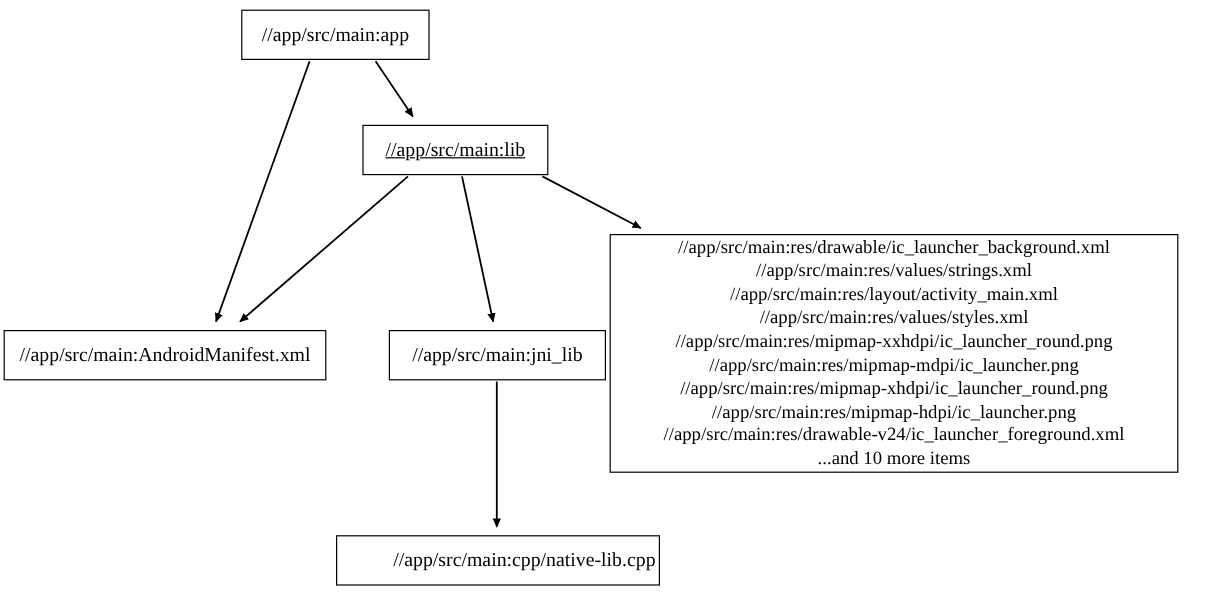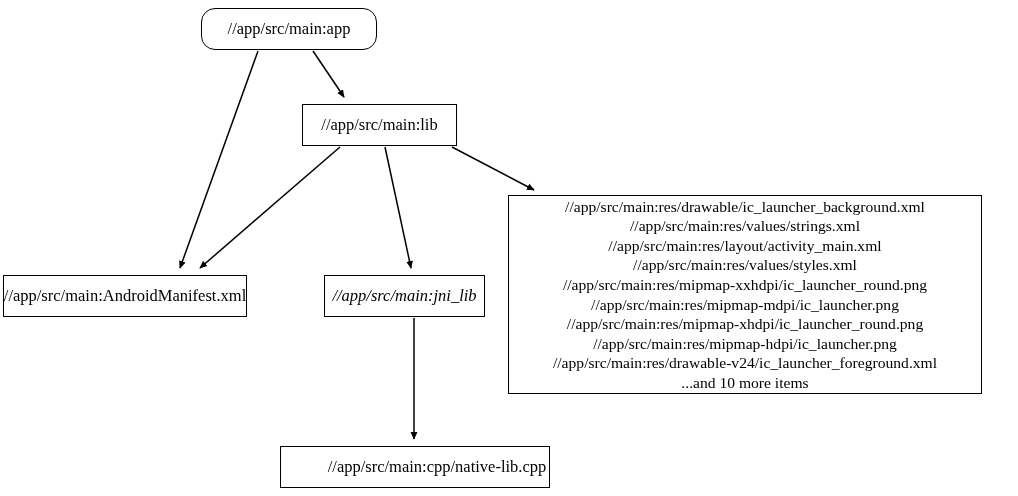--- a/index.html
+++ b/index.html
@@ -45,24 +45,24 @@
   }
   .node-multiline {
     display: block;
     font-size: 15.6px;
     line-height: 19.6px;
     white-space: pre;
     text-align: center;
     color: #000000;
   }
   
-  #node-app          { left: 201px; top: 8px;   width: 176px; height: 42px; border-radius: 14px; }
-  #node-lib          { left: 302px; top: 104px; width: 155px; height: 42px; }
-  #node-manifest     { left: 3px;   top: 275px; width: 244px; height: 42px; }
-  #node-jnilib       { left: 324px; top: 275px; width: 161px; height: 42px; font-style: italic; }
+  #node-app          { left: 201px; top: 8px;   width: 157px; height: 42px; }
+  #node-lib          { left: 302px; top: 104px; width: 155px; height: 42px; text-decoration: underline; }
+  #node-manifest     { left: 3px;   top: 275px; width: 269px; height: 42px; }
+  #node-jnilib       { left: 324px; top: 275px; width: 181px; height: 42px; }
   #node-res          { left: 508px; top: 195px; width: 474px; height: 199px; }
   #node-nativelib    { left: 280px; top: 446px; width: 270px; height: 42px; padding-left: 44px; }
 </style>
 </head>
 <body>
 
 <div id="canvas">
 
   <svg id="edge-layer" viewBox="0 0 1018 496" width="1018" height="496" xmlns="http://www.w3.org/2000/svg">
     <defs>

